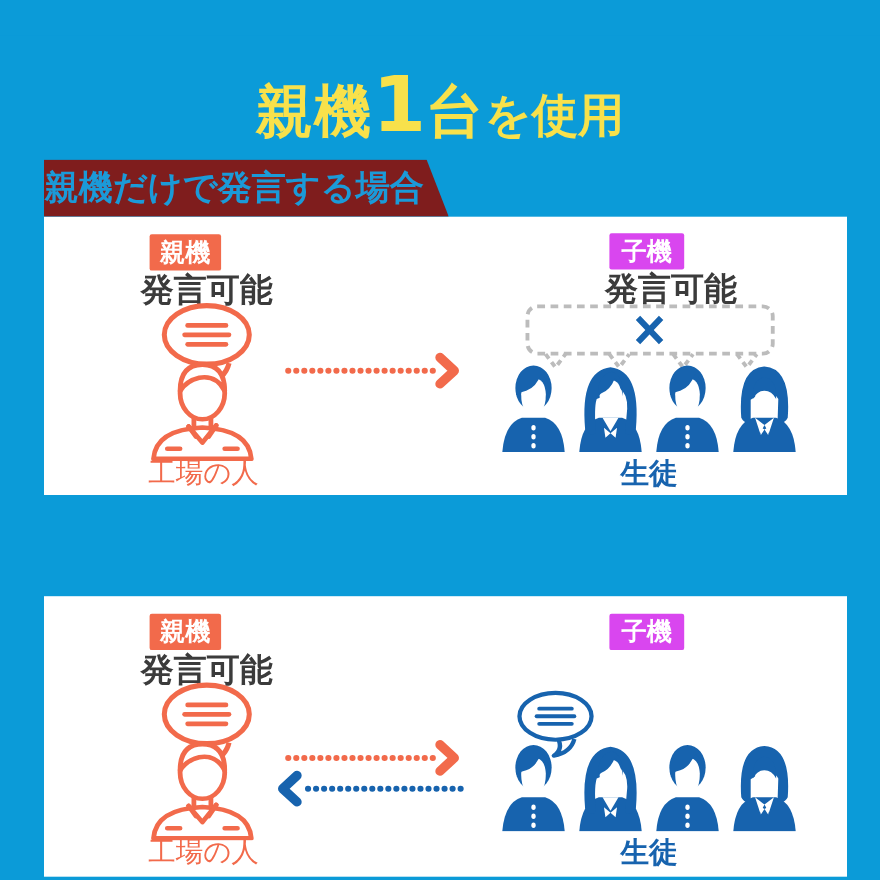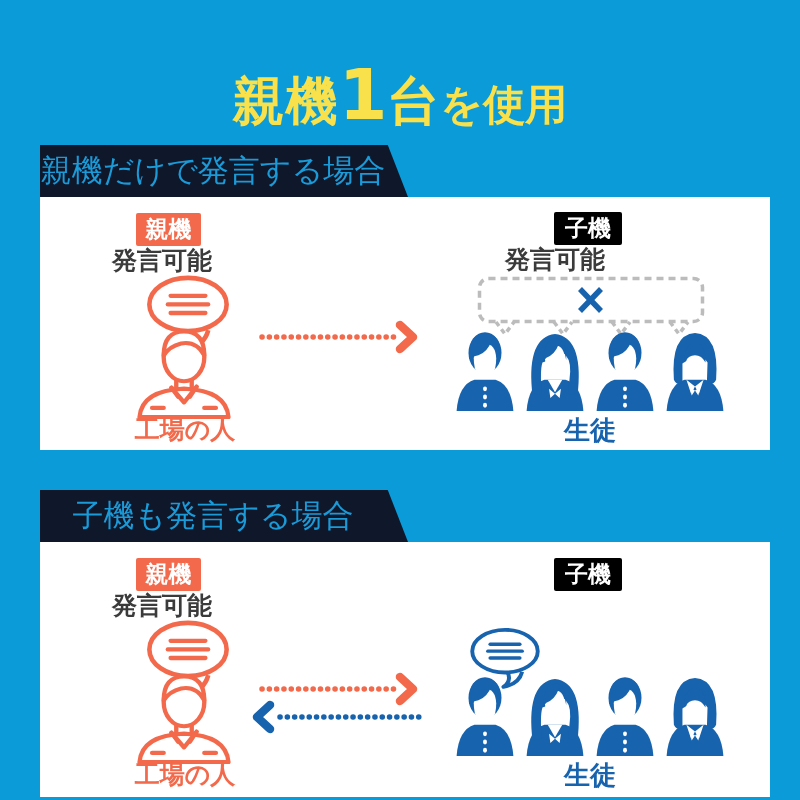--- a/index.html
+++ b/index.html
@@ -13,36 +13,36 @@
   
   .title{position:absolute;top:22px;left:0;right:0;text-align:center;color:#f8e14b;font-weight:900;white-space:nowrap;}
   .title .t-big{font-size:52px;letter-spacing:1px;}
   .title .t-num{font-size:70px;letter-spacing:0;}
   .title .t-small{font-size:42px;}
   
   .card{position:absolute;left:40px;width:730px;background:#ffffff;}
   #card1{top:165px;height:253px;}
   #card2{top:510px;height:255px;}
   .banner{
-    position:absolute;left:40px;width:368px;height:52px;background:#0f172a;
+    position:absolute;left:40px;width:368px;height:52px;background:#7f1d1d;
     clip-path:polygon(0 0,94.5% 0,100% 100%,0 100%);
     display:flex;align-items:center;justify-content:center;
-    color:#1b9ad8;font-size:31px;font-weight:400;padding-right:22px;white-space:nowrap;
+    color:#1b9ad8;font-size:31px;font-weight:700;padding-right:22px;white-space:nowrap;
   }
   #banner1{top:113px;}
   #banner2{top:458px;}
   
   .badge{
     position:absolute;height:33px;display:flex;align-items:center;justify-content:center;
     color:#fff;font-size:23px;font-weight:800;border-radius:2px;white-space:nowrap;
   }
   .badge.orange{background:#f26a4b;}
-  .badge.navy{background:#000000;align-items:center;}
-  .status{position:absolute;text-align:left;font-size:25px;font-weight:800;color:#3b3b3b;white-space:nowrap;}
-  .person-label{position:absolute;text-align:center;font-size:25px;font-weight:700;color:#f26a4b;white-space:nowrap;}
+  .badge.navy{background:#d946ef;align-items:center;}
+  .status{position:absolute;text-align:right;font-size:30px;font-weight:800;color:#3b3b3b;white-space:nowrap;}
+  .person-label{position:absolute;text-align:center;font-size:25px;font-weight:400;color:#f26a4b;white-space:nowrap;}
   .group-label{position:absolute;text-align:center;font-size:26px;font-weight:700;color:#1763ae;white-space:nowrap;}
   
   .abs{position:absolute;}
   .bubble-orange{color:#f26a4b;}
   .bubble-blue{color:#1763ae;}
   .person-orange{color:#f26a4b;}
   .students{position:absolute;display:flex;gap:4px;}
   .students svg{color:#1763ae;display:block;}
   .hidden-defs{position:absolute;width:0;height:0;overflow:hidden;}
 </style>
@@ -155,23 +155,20 @@
     <svg width="66" height="82" viewBox="0 0 100 100" preserveAspectRatio="none">
         <use href="#sym-boy"></use>
       </svg>
     <svg width="66" height="82" viewBox="0 0 100 100" preserveAspectRatio="none">
         <use href="#sym-girl2"></use>
       </svg>
   </div>
   <div class="group-label" style="left:505px;top:381px;width:170px;">生徒</div>
 
   <div class="card" id="card2"></div>
-  <div class="banner" id="banner2">
-    <span>子機も発言する場合</span>
-  </div>
 
   <div class="badge orange" style="left:136px;top:526px;width:65px;">
     <span>親機</span>
   </div>
   <div class="status" style="left:112px;top:557px;width:136px;">発言可能</div>
   <svg class="abs bubble-orange" style="left:142px;top:586px;" width="92" height="80" viewBox="0 0 100 84" preserveAspectRatio="none">
       <use href="#sym-bubble"></use>
     </svg>
   <svg class="abs person-orange" style="left:126px;top:638px;" width="116" height="94" viewBox="0 0 120 102" preserveAspectRatio="none">
       <use href="#sym-person"></use>

